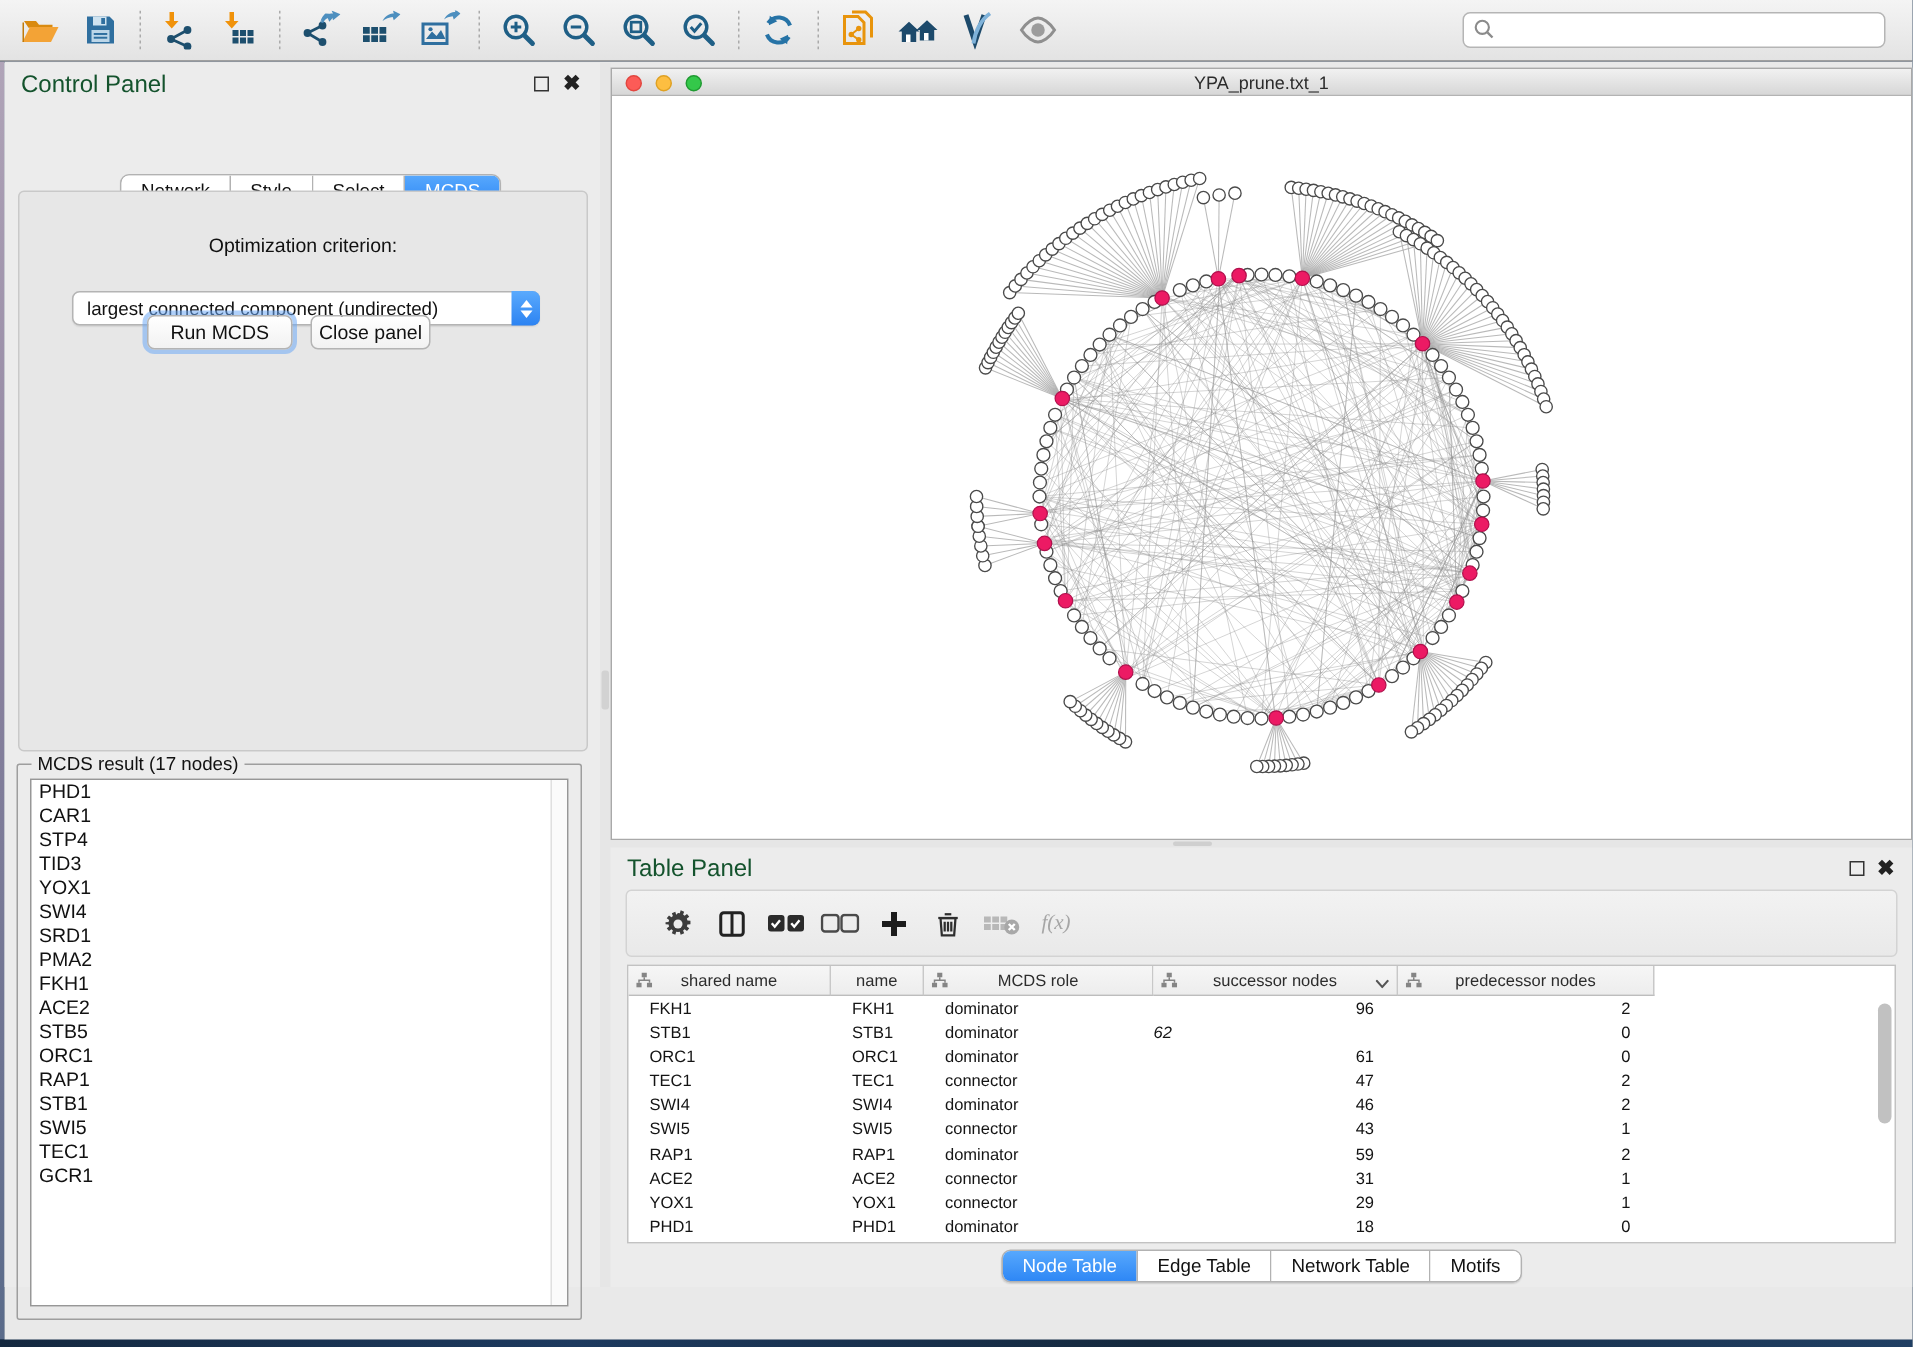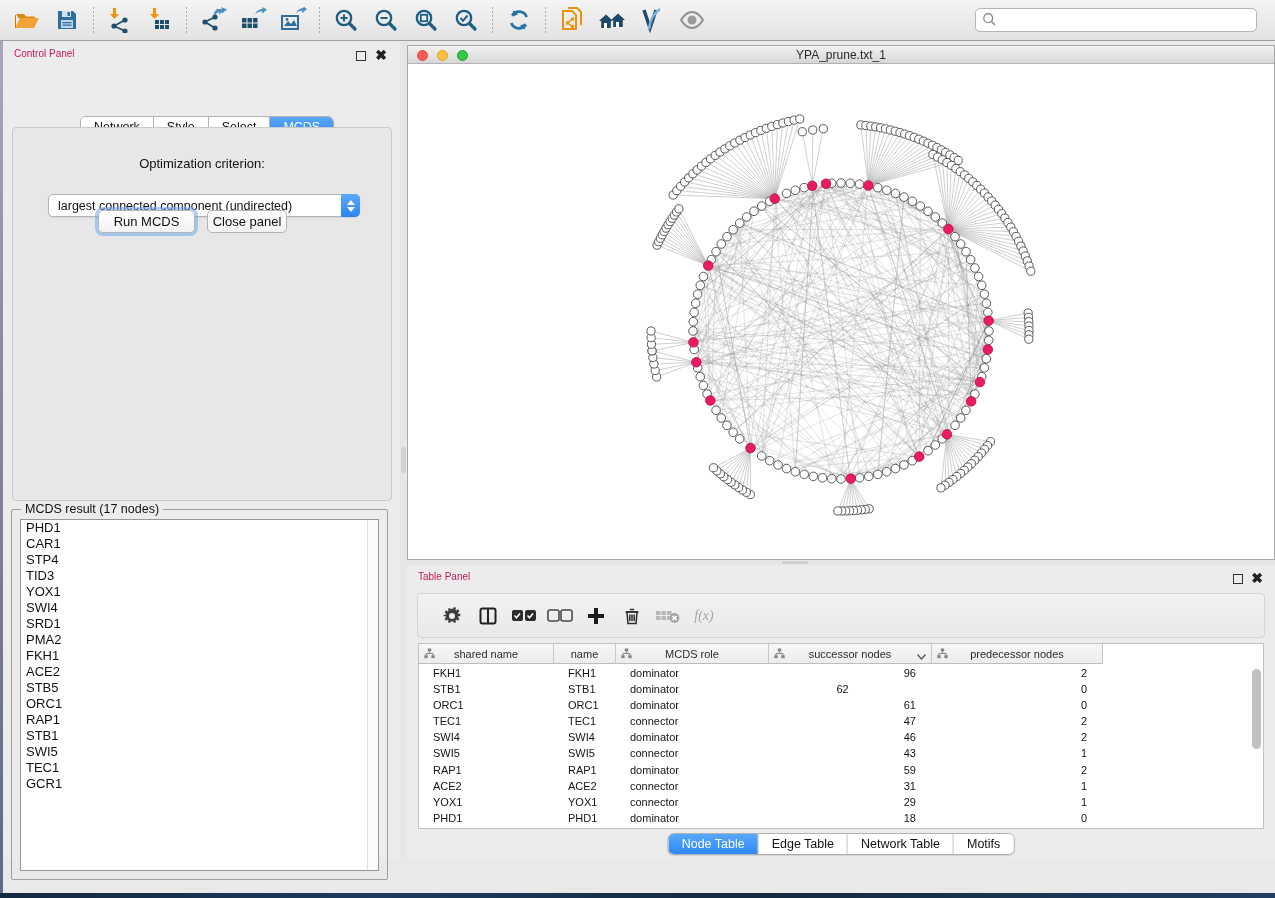--- a/index.html
+++ b/index.html
@@ -24,21 +24,21 @@
     background-image:linear-gradient(#aaa 55%, transparent 0); background-size:1px 4px; }
   .tb-gap { width:6px; }
   .search-wrap { margin-left:auto; margin-right:8px; position:relative; }
   .search-input { width:282px; height:24px; border:1px solid #b5b5b5; border-radius:5px;
     background:#fff; padding:0 6px 0 26px; font-size:12px; color:#333; outline:none; }
   .search-icon-s { position:absolute; left:7px; top:4px; }
 
   
   .control-panel { position:absolute; left:3px; top:42px; width:397px; height:816px; background:#ececec; }
   .panel-head { position:absolute; left:0; top:4px; width:100%; height:20px; }
-  .panel-title { position:absolute; left:11px; top:2px; font-size:10px; color:#be185d; }
+  .panel-title { position:absolute; left:11px; top:2px; font-size:16px; color:#14532d; }
   .win-float { position:absolute; width:10px; height:10px; border:1.5px solid #333; top:5px; }
   .win-close { position:absolute; top:1px; font-size:14px; font-weight:bold; color:#222; line-height:16px; }
   .cp-float { right:34px; } .cp-close { right:13px; }
 
   .seg-tabs { position:absolute; display:flex; border:1px solid #b2b2b2; border-radius:6px;
     overflow:hidden; background:#fff; box-shadow:0 1px 1px rgba(0,0,0,.12); }
   .cp-tabs { left:77px; top:74px; height:22px; }
   .seg-tab { font-size:12.5px; color:#111; padding:3px 13px 0; border-right:1px solid #b2b2b2;
     background:#fff; text-align:center; height:100%; }
   .seg-tab:last-child { border-right:none; }
@@ -1200,21 +1200,21 @@
             <div class="nt-cell" style="width: 135px; text-align: left; padding: 0px 0px 0px 14px;">FKH1</div>
             <div class="nt-cell" style="width: 62px; text-align: left; padding: 0px 0px 0px 14px;">FKH1</div>
             <div class="nt-cell" style="width: 153px; text-align: left; padding: 0px 0px 0px 14px;">dominator</div>
             <div class="nt-cell" style="width: 163px; text-align: right; padding: 0px 16px 0px 0px;">96</div>
             <div class="nt-cell" style="width: 171px; text-align: right; padding: 0px 16px 0px 0px;">2</div>
           </div>
           <div class="nt-row">
             <div class="nt-cell" style="width: 135px; text-align: left; padding: 0px 0px 0px 14px;">STB1</div>
             <div class="nt-cell" style="width: 62px; text-align: left; padding: 0px 0px 0px 14px;">STB1</div>
             <div class="nt-cell" style="width: 153px; text-align: left; padding: 0px 0px 0px 14px;">dominator</div>
-            <div class="nt-cell" style="width: 163px; text-align: center; padding: 0px 16px 0px 0px;">62</div>
+            <div class="nt-cell" style="width: 163px; text-align: left; padding: 0px 16px 0px 0px; font-style: italic;">62</div>
             <div class="nt-cell" style="width: 171px; text-align: right; padding: 0px 16px 0px 0px;">0</div>
           </div>
           <div class="nt-row">
             <div class="nt-cell" style="width: 135px; text-align: left; padding: 0px 0px 0px 14px;">ORC1</div>
             <div class="nt-cell" style="width: 62px; text-align: left; padding: 0px 0px 0px 14px;">ORC1</div>
             <div class="nt-cell" style="width: 153px; text-align: left; padding: 0px 0px 0px 14px;">dominator</div>
             <div class="nt-cell" style="width: 163px; text-align: right; padding: 0px 16px 0px 0px;">61</div>
             <div class="nt-cell" style="width: 171px; text-align: right; padding: 0px 16px 0px 0px;">0</div>
           </div>
           <div class="nt-row">

